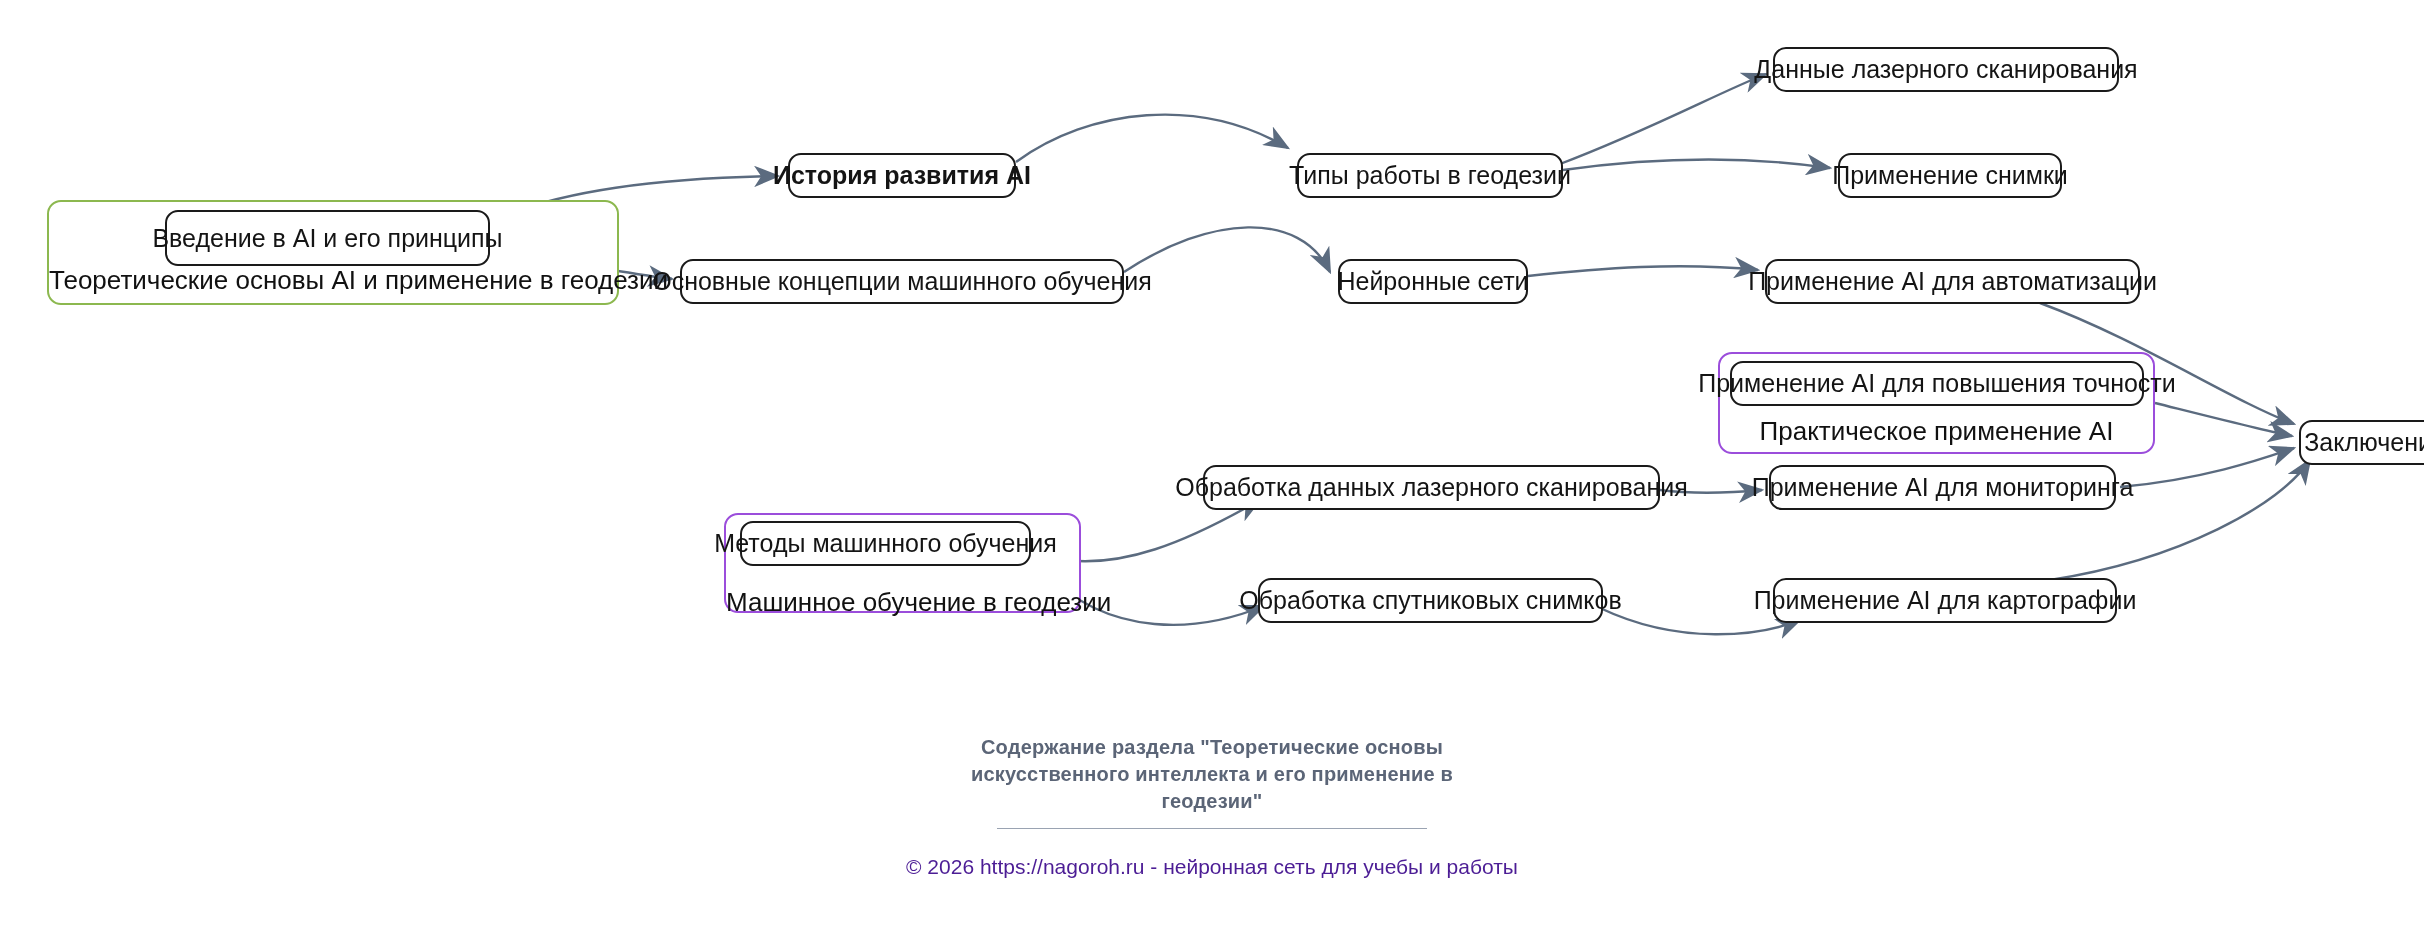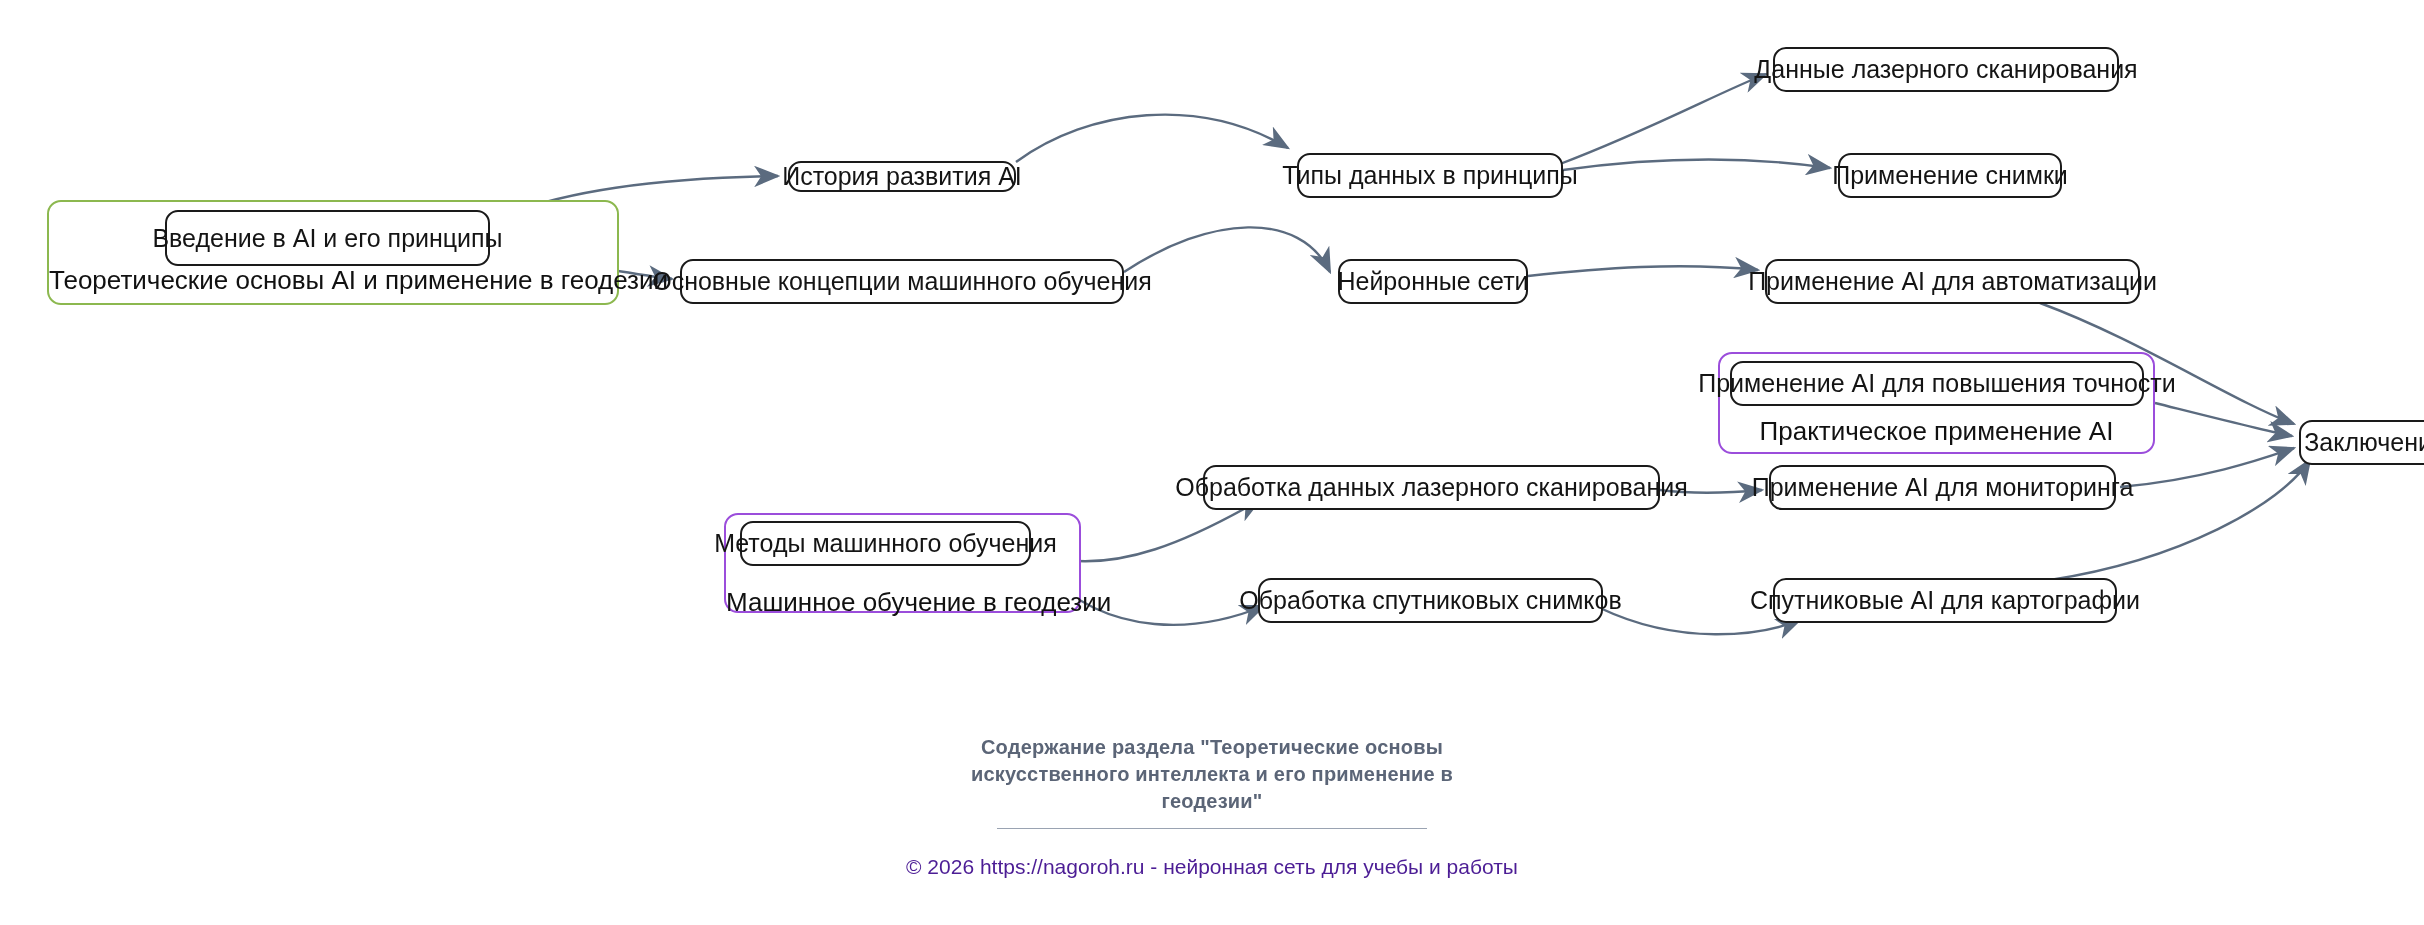--- a/index.html
+++ b/index.html
@@ -93,37 +93,37 @@
   <div class="cluster purple" style="left:1718px;top:352px;width:437px;height:102px;">
     <div class="cluster-label" style="top:62px;">Практическое применение AI</div>
   </div>
   <div class="node" style="left:1730px;top:361px;width:414px;height:45px;">Применение AI для повышения точности</div>
 
   <div class="cluster purple" style="left:724px;top:513px;width:357px;height:100px;">
     <div class="cluster-label" style="top:72px;">Машинное обучение в геодезии</div>
   </div>
   <div class="node" style="left:740px;top:521px;width:291px;height:45px;">Методы машинного обучения</div>
 
-  <div class="node" style="left:788px;top:161px;width:228px;height:31px;">История развития AI</div>
+  <div class="node" style="left:788px;top:153px;width:228px;height:45px;font-weight:bold;">История развития AI</div>
 
   <div class="node" style="left:680px;top:259px;width:444px;height:45px;">Основные концепции машинного обучения</div>
 
-  <div class="node" style="left:1297px;top:153px;width:266px;height:45px;">Типы данных в принципы</div>
+  <div class="node" style="left:1297px;top:153px;width:266px;height:45px;">Типы работы в геодезии</div>
 
   <div class="node" style="left:1773px;top:47px;width:346px;height:45px;">Данные лазерного сканирования</div>
 
   <div class="node" style="left:1838px;top:153px;width:224px;height:45px;">Применение снимки</div>
 
   <div class="node" style="left:1338px;top:259px;width:190px;height:45px;">Нейронные сети</div>
 
   <div class="node" style="left:1765px;top:259px;width:375px;height:45px;">Применение AI для автоматизации</div>
 
   <div class="node" style="left:1769px;top:465px;width:347px;height:45px;">Применение AI для мониторинга</div>
 
-  <div class="node" style="left:1773px;top:578px;width:344px;height:45px;">Спутниковые AI для картографии</div>
+  <div class="node" style="left:1773px;top:578px;width:344px;height:45px;">Применение AI для картографии</div>
 
   <div class="node" style="left:1203px;top:465px;width:457px;height:45px;">Обработка данных лазерного сканирования</div>
 
   <div class="node" style="left:1258px;top:578px;width:345px;height:45px;">Обработка спутниковых снимков</div>
 
   <div class="node" style="left:2299px;top:420px;width:152px;height:45px;">Заключение</div>
 
   <div class="footer" style="top:734px;">
     <div class="footer-title" style="max-width:500px;margin:0 auto;">Содержание раздела "Теоретические основы искусственного интеллекта и его применение в геодезии"</div>
     <div class="footer-rule"></div>

